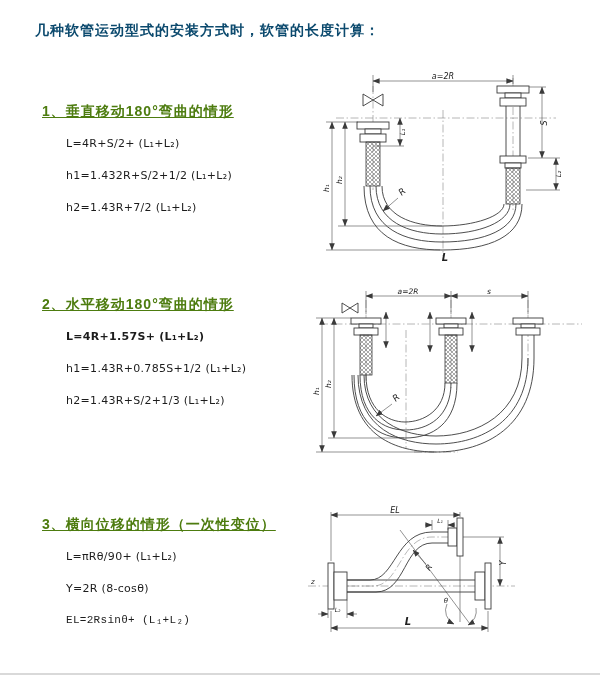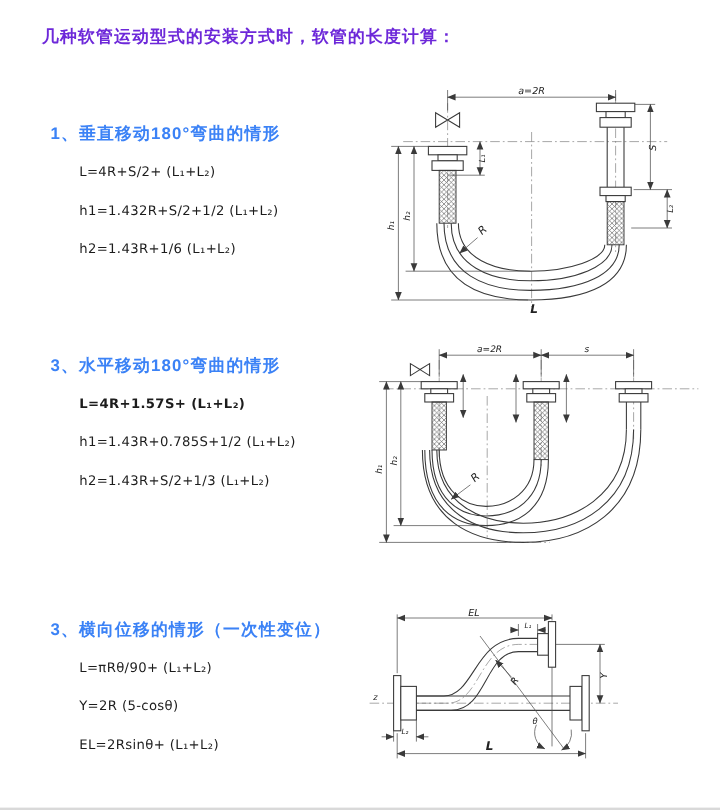--- a/index.html
+++ b/index.html
@@ -3,24 +3,24 @@
 <meta charset="utf-8">
 <style>
   html,body{margin:0;padding:0;}
   body{
     width:600px;height:675px;position:relative;background:#ffffff;
     font-family:"Liberation Sans","DejaVu Sans",sans-serif;color:#1c1c1c;
     overflow:hidden;border-bottom:2px solid #d9d9d9;box-sizing:border-box;
   }
   .title{
     position:absolute;left:35px;top:22px;font-size:14px;font-weight:700;
-    letter-spacing:1px;color:#6d28d9;
+    letter-spacing:1px;color:#0c4a6e;
   }
   .heading{
-    position:absolute;font-size:14px;font-weight:700;color:#3b82f6;letter-spacing:1px;
+    position:absolute;font-size:14px;font-weight:700;color:#4d7c0f;letter-spacing:1px;text-decoration:underline;
   }
   .formula{
     position:absolute;font-size:11px;font-weight:400;color:#1c1c1c;
     font-family:"DejaVu Sans","Liberation Sans",sans-serif;letter-spacing:.3px;
   }
   .diagram{position:absolute;}
   svg{display:block;}
   svg text{
     fill:#222;font-family:"DejaVu Sans","Liberation Sans",sans-serif;
     font-style:italic;
@@ -32,31 +32,31 @@
   .braid{stroke:#3a3a3a;stroke-width:0.8;}
 </style>
 </head>
 <body>
 
 <div class="title">几种软管运动型式的安装方式时，软管的长度计算：</div>
 
 <div class="heading" style="left:42px;top:103px;">1、垂直移动180°弯曲的情形</div>
 <div class="formula" style="left:66px;top:137px;">L=4R+S/2+ (L₁+L₂)</div>
 <div class="formula" style="left:66px;top:169px;">h1=1.432R+S/2+1/2 (L₁+L₂)</div>
-<div class="formula" style="left:66px;top:201px;">h2=1.43R+1/6 (L₁+L₂)</div>
-
-<div class="heading" style="left:42px;top:296px;">3、水平移动180°弯曲的情形</div>
+<div class="formula" style="left:66px;top:201px;">h2=1.43R+7/2 (L₁+L₂)</div>
+
+<div class="heading" style="left:42px;top:296px;">2、水平移动180°弯曲的情形</div>
 <div class="formula" style="left:66px;top:330px;font-weight:bold;">L=4R+1.57S+ (L₁+L₂)</div>
 <div class="formula" style="left:66px;top:362px;text-align:center;">h1=1.43R+0.785S+1/2 (L₁+L₂)</div>
 <div class="formula" style="left:66px;top:394px;">h2=1.43R+S/2+1/3 (L₁+L₂)</div>
 
 <div class="heading" style="left:42px;top:516px;">3、横向位移的情形（一次性变位）</div>
 <div class="formula" style="left:66px;top:550px;text-align:center;">L=πRθ/90+ (L₁+L₂)</div>
-<div class="formula" style="left:66px;top:582px;">Y=2R (5-cosθ)</div>
-<div class="formula" style="left:66px;top:614px;">EL=2Rsinθ+ (L₁+L₂)</div>
+<div class="formula" style="left:66px;top:582px;">Y=2R (8-cosθ)</div>
+<div class="formula" style="left:66px;top:614px;font-family:Liberation Mono, monospace;">EL=2Rsinθ+ (L₁+L₂)</div>
 
 <div class="diagram" style="left:318px;top:70px;">
 <svg width="250" height="195" viewBox="0 0 250 195">
   <defs>
     <marker id="ar1" viewBox="0 0 10 10" refX="9.5" refY="5" markerWidth="7" markerHeight="7" markerUnits="userSpaceOnUse" orient="auto-start-reverse">
       <path d="M0,1 L10,5 L0,9 z" fill="#3a3a3a"></path>
     </marker>
     <pattern id="xh1" width="4" height="4" patternUnits="userSpaceOnUse">
       <path d="M0,0 L4,4 M4,0 L0,4" stroke="#555" stroke-width="0.5"></path>
     </pattern>

